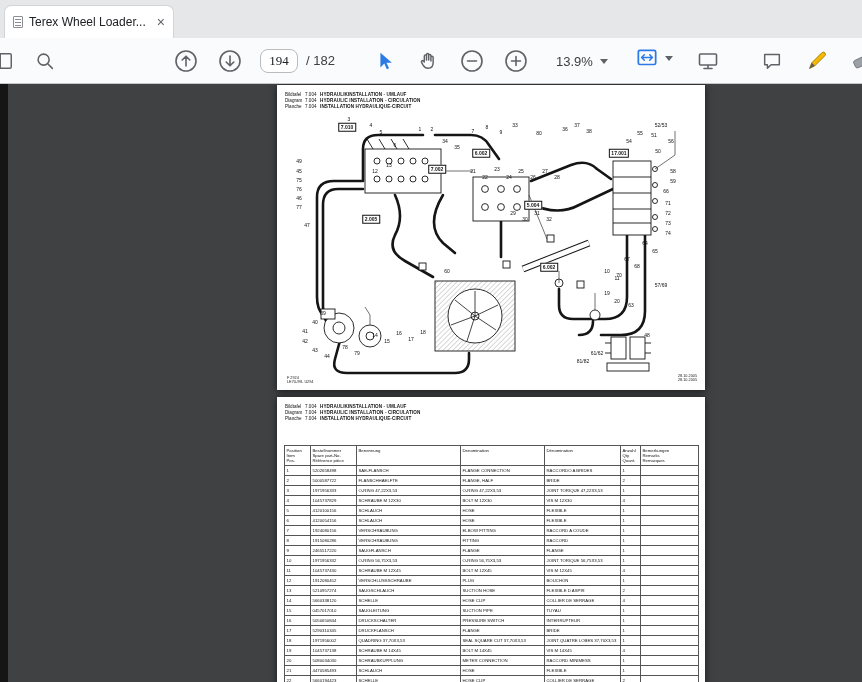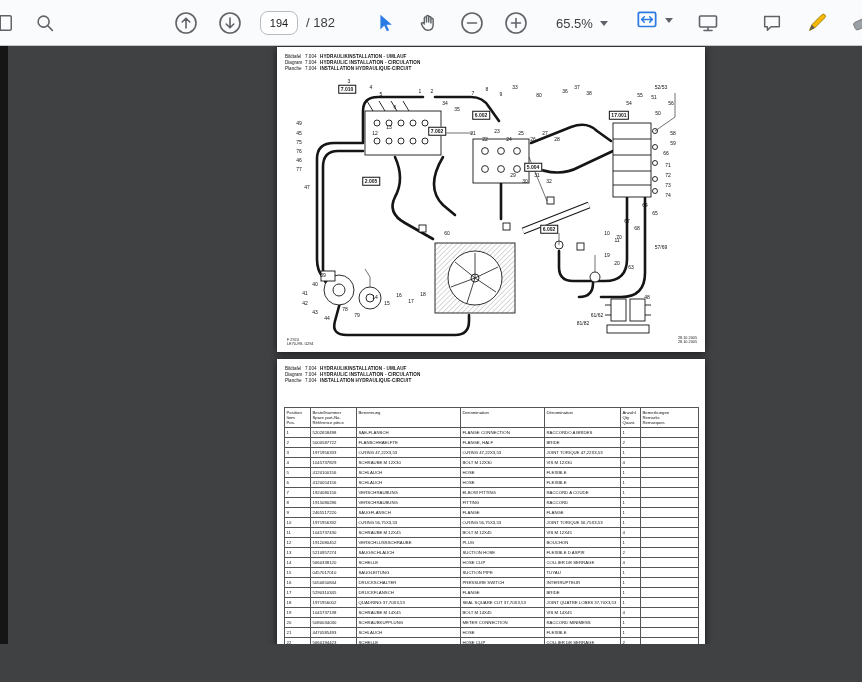--- a/index.html
+++ b/index.html
@@ -16,22 +16,22 @@
   .tab-fav::after{ content:""; position:absolute; left:1px; top:2px; width:6px; height:1px; background:#8a8d91; box-shadow:0 3px 0 #8a8d91, 0 6px 0 #8a8d91; }
   .tab-title { flex:1; font-size:12px; color:#202124; white-space:nowrap; overflow:hidden; }
   .tab-close { font-size:14px; color:#5f6368; margin-left:6px; cursor:pointer; line-height:14px; }
 
   
   .toolbar { position:relative; height:46px; background:#fafbfc; border-bottom:1px solid #c6c8ca; }
   .tbtn { position:absolute; top:50%; transform:translateY(-50%); width:34px; height:34px;
           display:flex; align-items:center; justify-content:center; border-radius:4px; cursor:pointer; }
   .ticon { display:block; }
   .page-input { position:absolute; left:260px; top:11px; width:38px; height:24px; border:1px solid #b9bbbd;
-                border-radius:8px; background:#fff; text-align:center; font-size:11px; color:#202124;
-                font-family:Liberation Sans, sans-serif; }
+                border-radius:8px; background:#fff; text-align:center; font-size:13px; color:#202124;
+                font-family:Liberation Serif, serif; }
   .page-total { position:absolute; left:306px; top:15px; font-size:13px; color:#3c4043; }
   .zoom-select { position:absolute; left:552px; top:9px; height:28px; display:flex; align-items:center;
                  gap:7px; cursor:pointer; padding:0 4px; }
   .zoom-label { font-size:13px; color:#3c4043; }
   .caret { width:0; height:0; border-left:4px solid transparent; border-right:4px solid transparent;
            border-top:5px solid #5f6368; }
   .fit-group { position:absolute; left:634px; top:7px; display:flex; align-items:center; gap:5px; cursor:pointer; }
 
   
   .content { position:relative; height:598px; background:#3f4143; overflow:hidden; }
@@ -59,20 +59,27 @@
            table-layout:fixed; border:1px solid #333; }
   .parts th, .parts td { border:0.6px solid #555; font-size:4.3px; line-height:5px; color:#111;
            padding:2px 1.5px; text-align:left; vertical-align:top; overflow:hidden;
            white-space:nowrap; font-weight:normal; }
 </style>
 </head>
 <body>
 
 <div class="app">
 
+  <div class="tabbar">
+    <div class="tab">
+      <span class="tab-fav"></span>
+      <span class="tab-title">Terex Wheel Loader...</span>
+      <span class="tab-close">×</span>
+    </div>
+  </div>
 
   <div class="toolbar">
 
     <div class="tbtn" style="left:-14px">
       <svg class="ticon" width="22" height="22" viewBox="0 0 24 24">
         <rect x="3" y="4" width="18" height="16" rx="1.5" fill="none" stroke="#5f6368" stroke-width="1.6"></rect>
         <line x1="9" y1="4" x2="9" y2="20" stroke="#5f6368" stroke-width="1.6"></line>
       </svg>
     </div>
 
@@ -120,21 +127,21 @@
     </div>
 
     <div class="tbtn" style="left:499px">
       <svg class="ticon" width="26" height="26" viewBox="0 0 26 26">
         <circle cx="13" cy="13" r="10" fill="none" stroke="#5f6368" stroke-width="1.6"></circle>
         <path d="M8.5 13 H17.5 M13 8.5 V17.5" stroke="#5f6368" stroke-width="1.6" stroke-linecap="round"></path>
       </svg>
     </div>
 
     <div class="zoom-select">
-      <span class="zoom-label">65.5%</span>
+      <span class="zoom-label">13.9%</span>
       <span class="caret"></span>
     </div>
 
     <div class="fit-group">
       <svg class="ticon" width="26" height="26" viewBox="0 0 24 24">
         <rect x="4" y="5" width="16" height="13" rx="1.5" fill="none" stroke="#2c7be5" stroke-width="1.6"></rect>
         <path d="M7 11.5 h10 M7 11.5 l2.5 -2.5 M7 11.5 l2.5 2.5 M17 11.5 l-2.5 -2.5 M17 11.5 l-2.5 2.5" fill="none" stroke="#2c7be5" stroke-width="1.4" stroke-linecap="round" stroke-linejoin="round"></path>
       </svg>
       <span class="caret"></span>
     </div>

